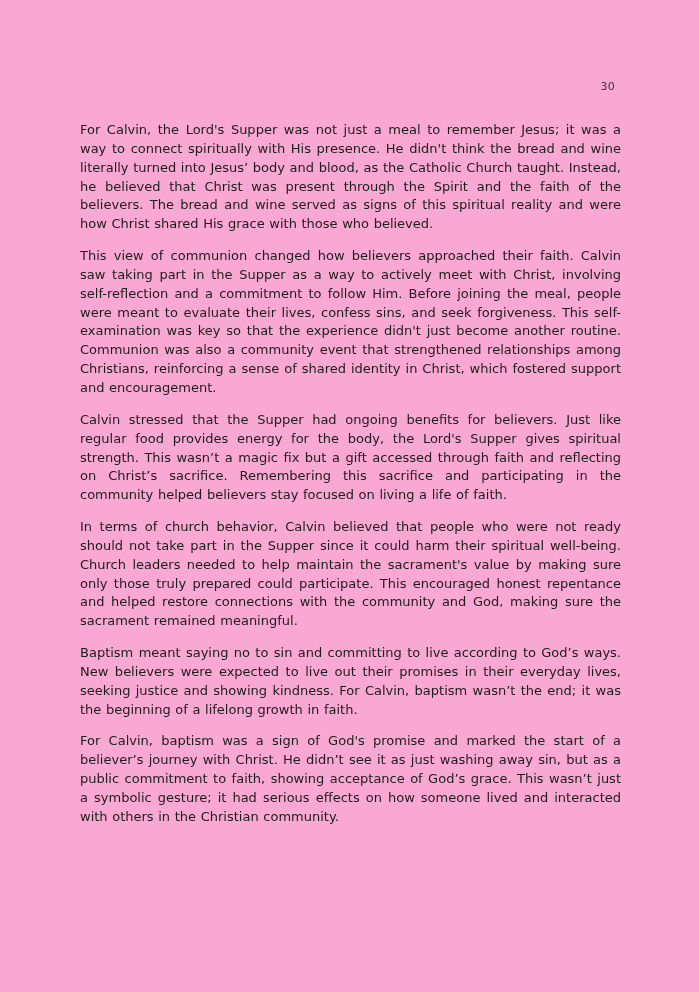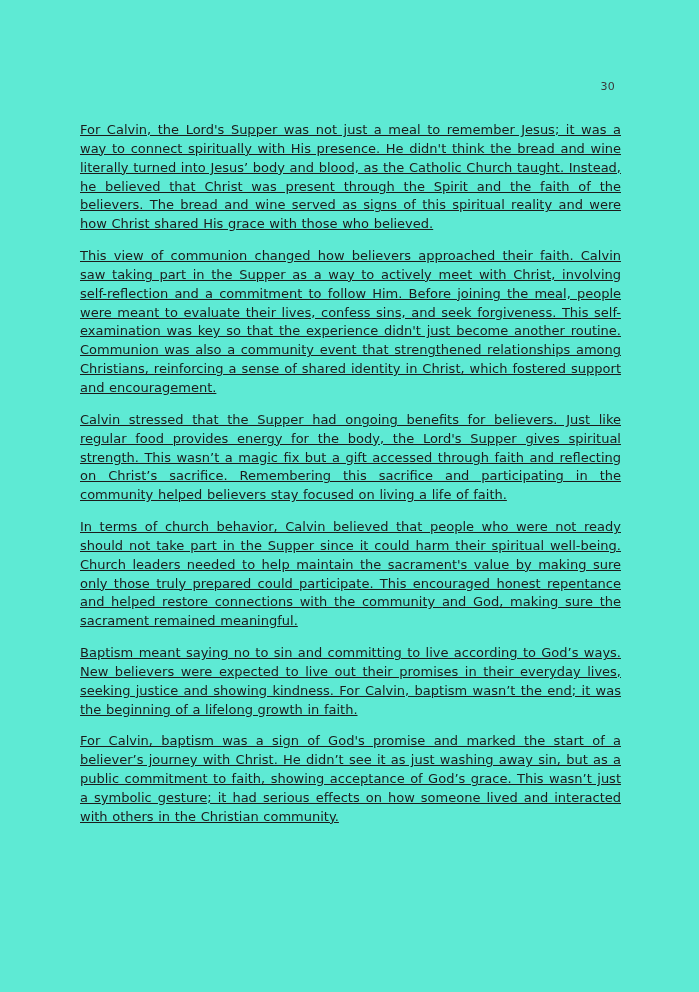--- a/index.html
+++ b/index.html
@@ -4,40 +4,39 @@
 <style>
   html, body {
     margin: 0;
     padding: 0;
     background: #ffffff;
   }
   .page {
     position: relative;
     width: 699px;
     height: 992px;
-    background: #5eead4;
+    background: #f9a8d4;
     font-family: "DejaVu Sans", "Liberation Sans", sans-serif;
     color: #1c1c1c;
     overflow: hidden;
     box-sizing: border-box;
   }
   .page-number {
     position: absolute;
     top: 80px;
     right: 84px;
     font-size: 11px;
     color: #3a3a3a;
     letter-spacing: 0.2px;
   }
   .content {
     position: absolute;
     top: 121px;
     left: 80px;
     width: 541px;
-    text-decoration: underline;
   }
   .content p {
     margin: 0 0 13px 0;
     font-size: 13px;
     line-height: 1.45;
     text-align: justify;
     text-justify: inter-word;
     word-spacing: 0.5px;
     color: #1c1c1c;
   }

